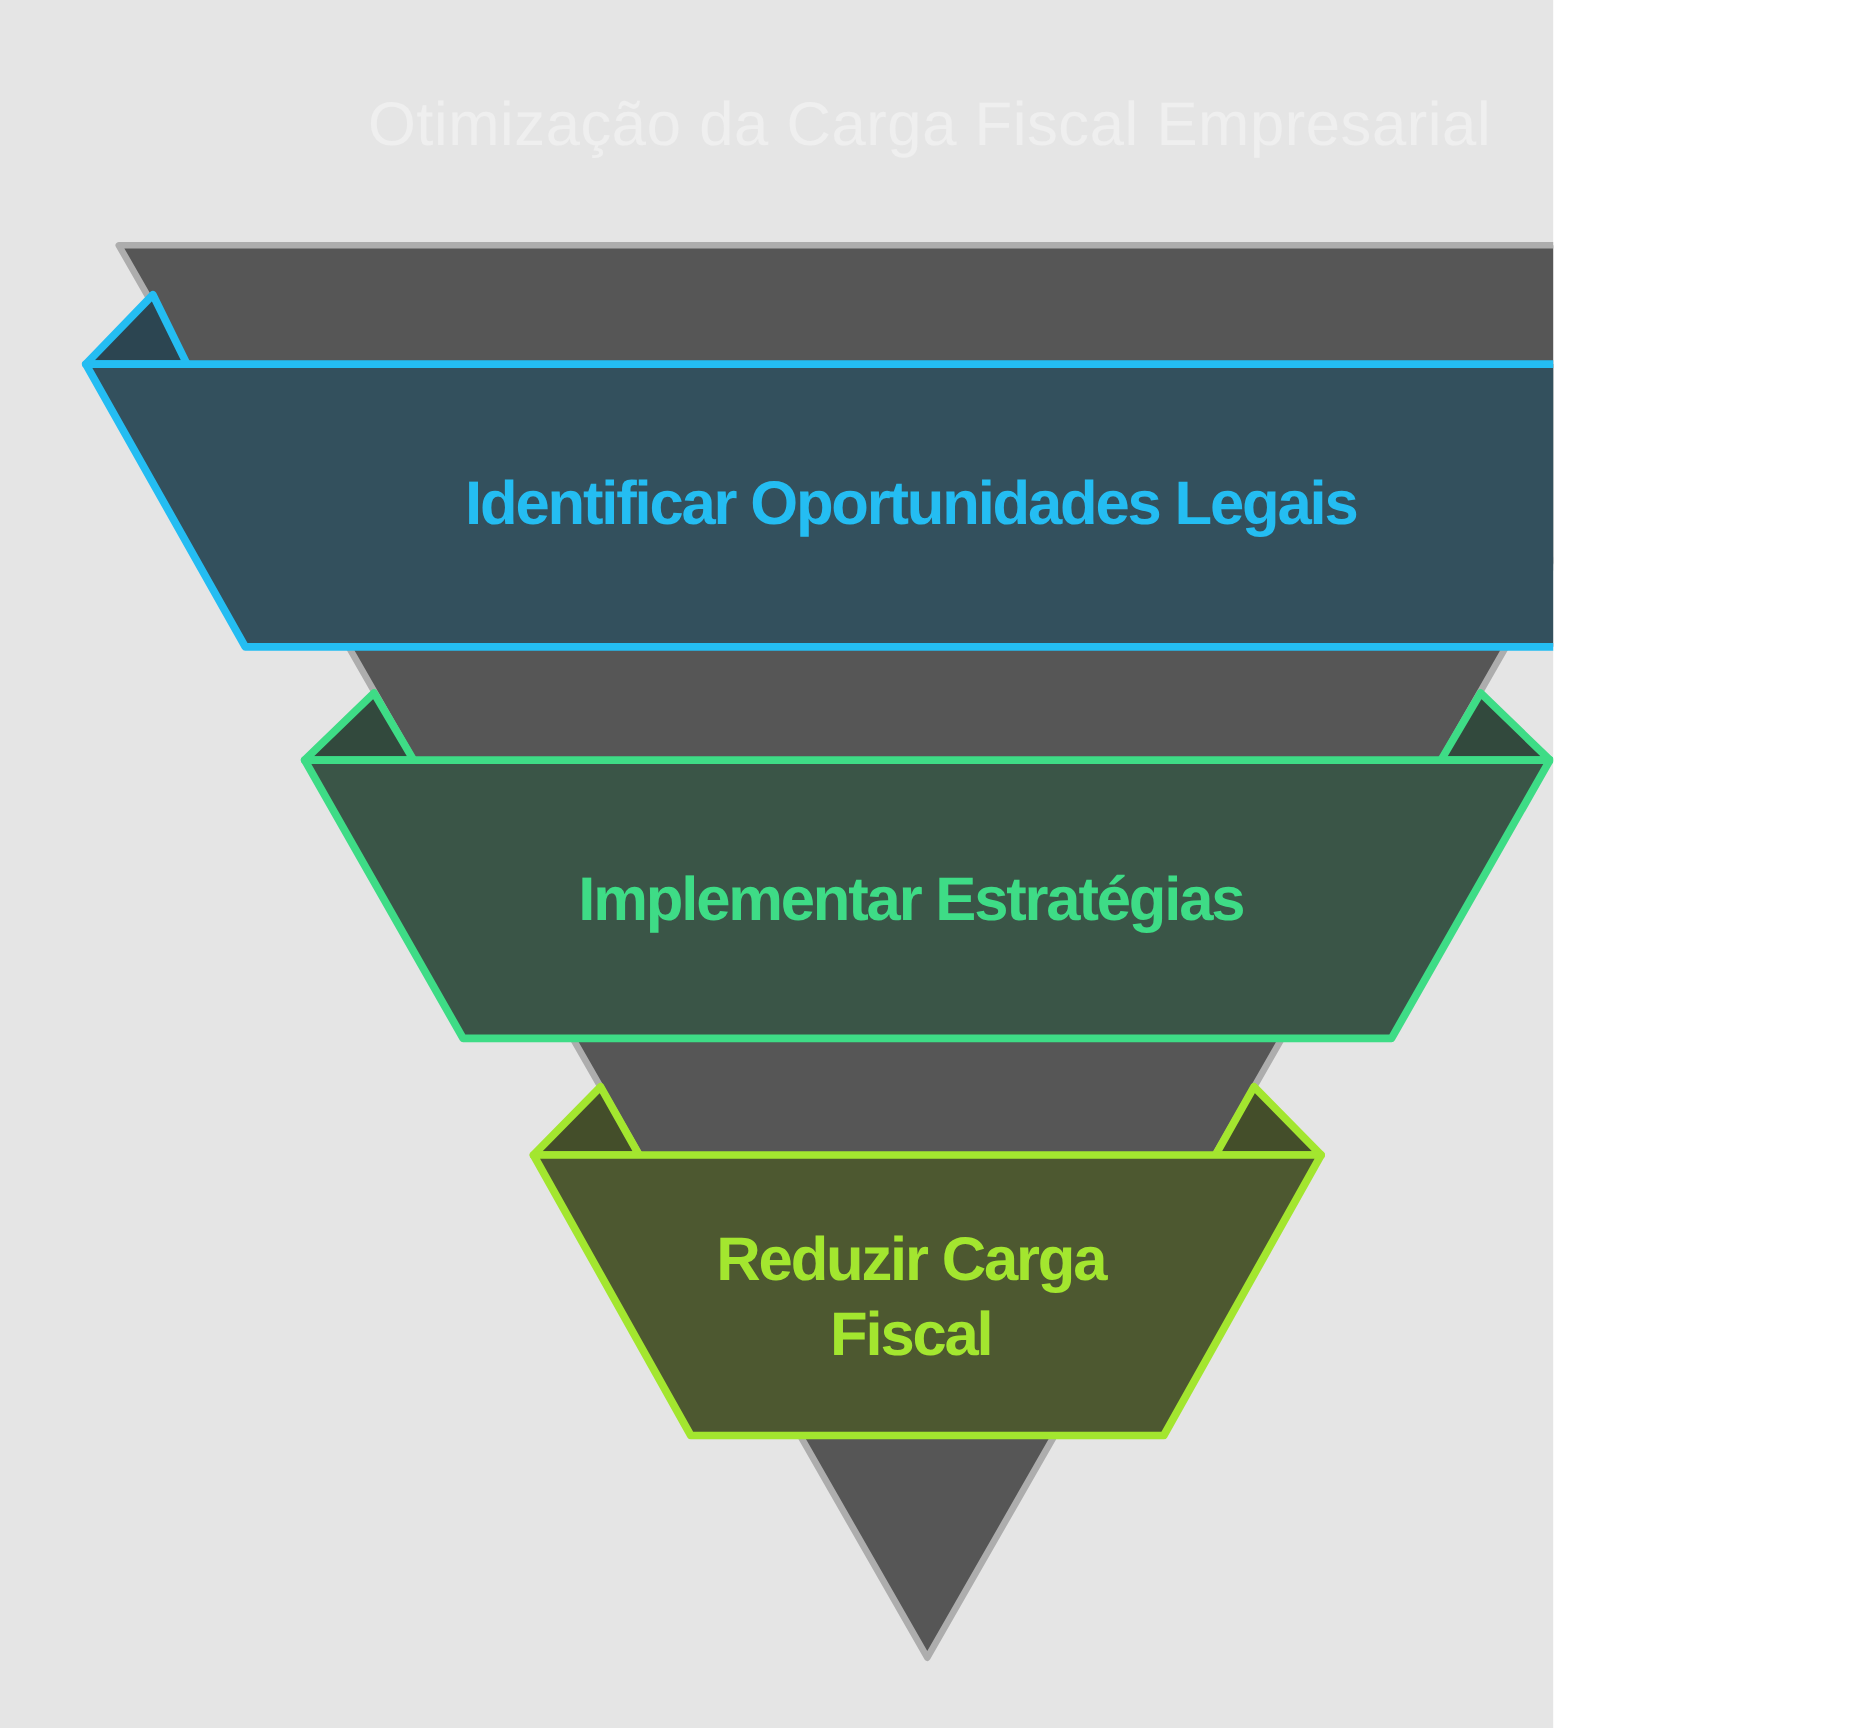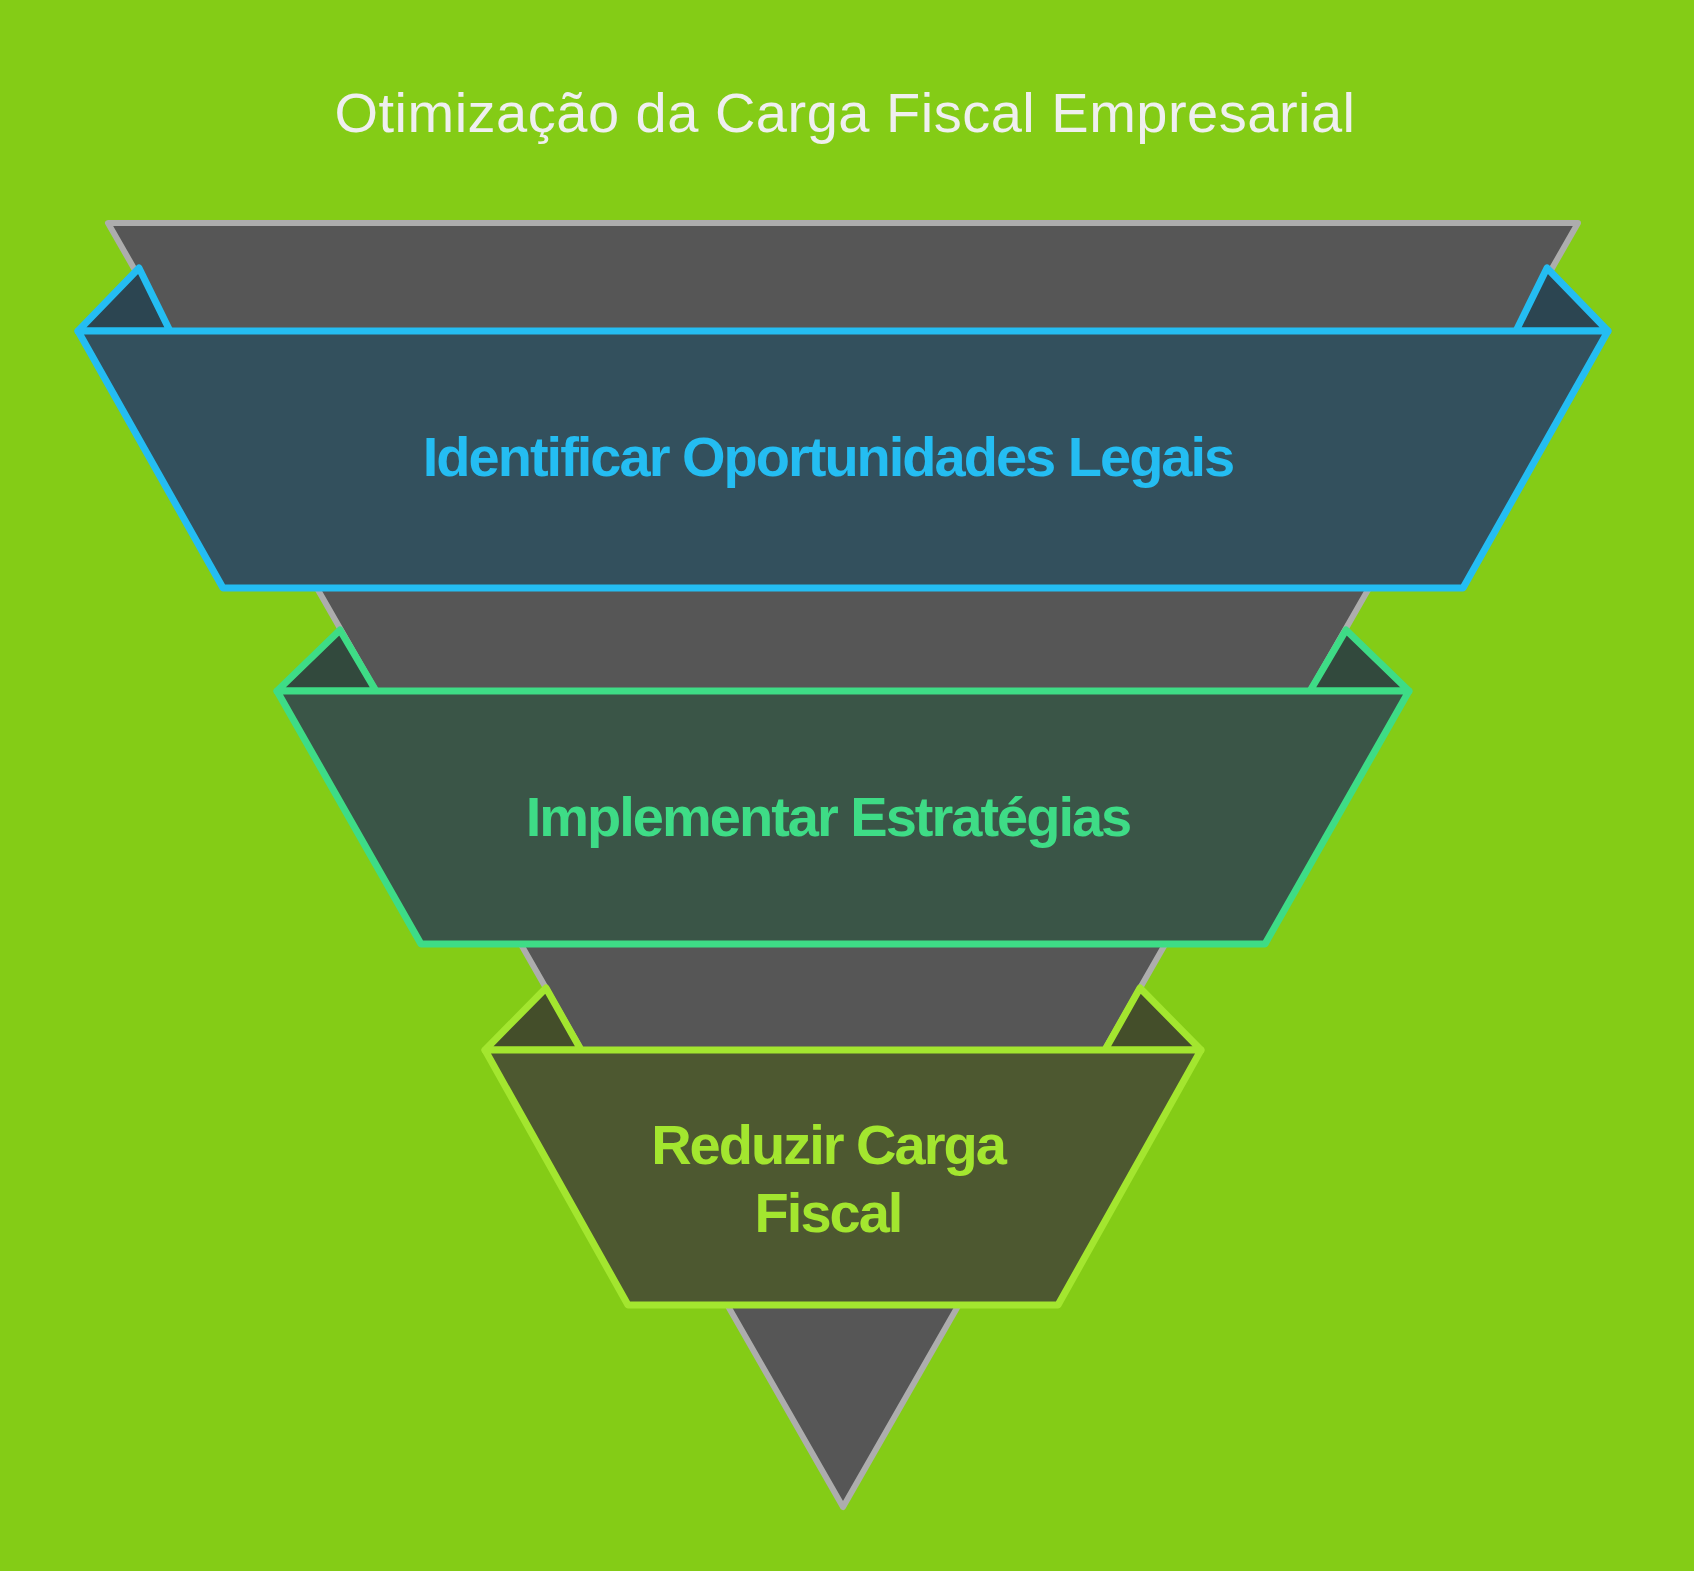--- a/index.html
+++ b/index.html
@@ -1,24 +1,24 @@
 <!DOCTYPE html>
 <html><head>
 <meta charset="utf-8">
 <style>
   html, body {
     margin: 0;
     padding: 0;
     background: #ffffff;
   }
   .stage-wrap {
-    width: 1694px;
+    width: 1412px;
     height: 1571px;
     position: relative;
-    background: #84cc16;
+    background: #e5e5e5;
     overflow: hidden;
   }
   svg {
     display: block;
   }
   .diagram-title {
     font-family: "Liberation Sans", sans-serif;
     font-size: 56px;
     font-weight: 400;
     letter-spacing: 0.5px;

